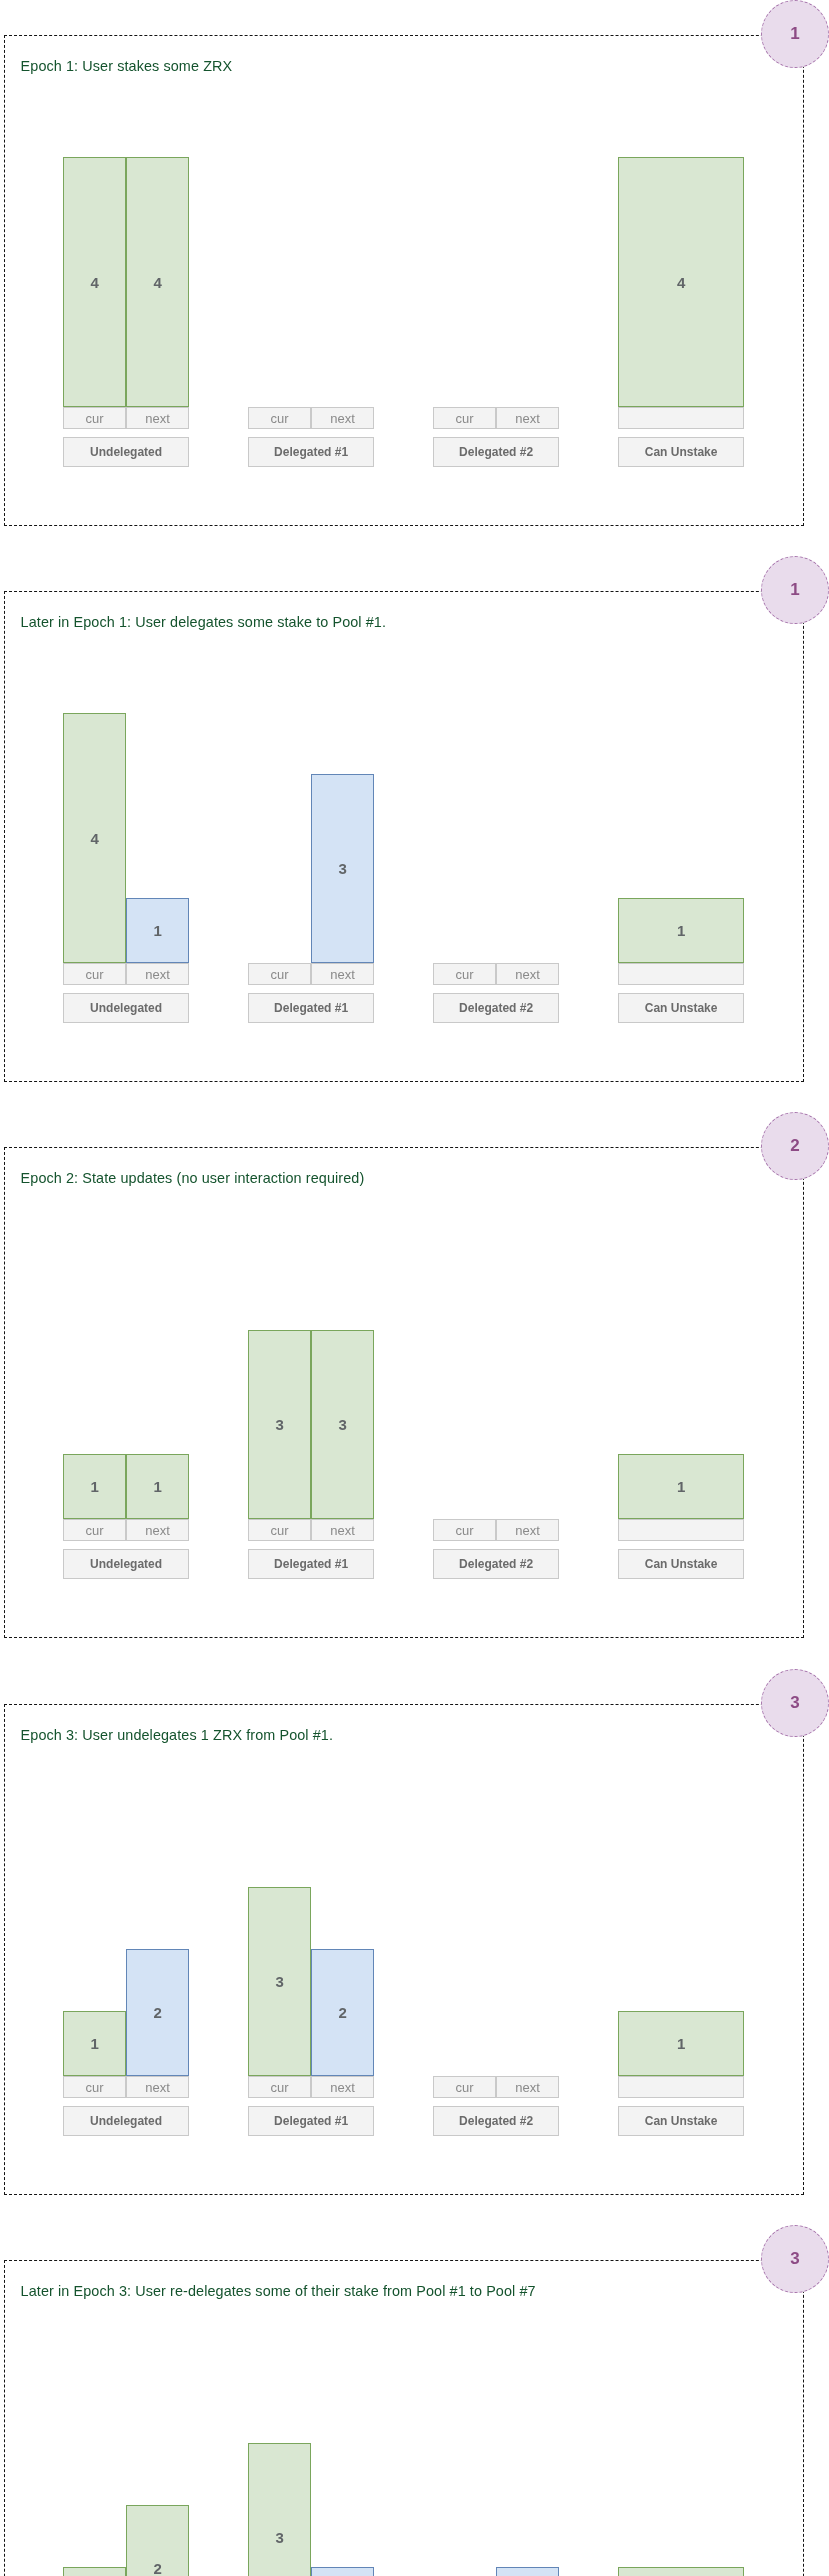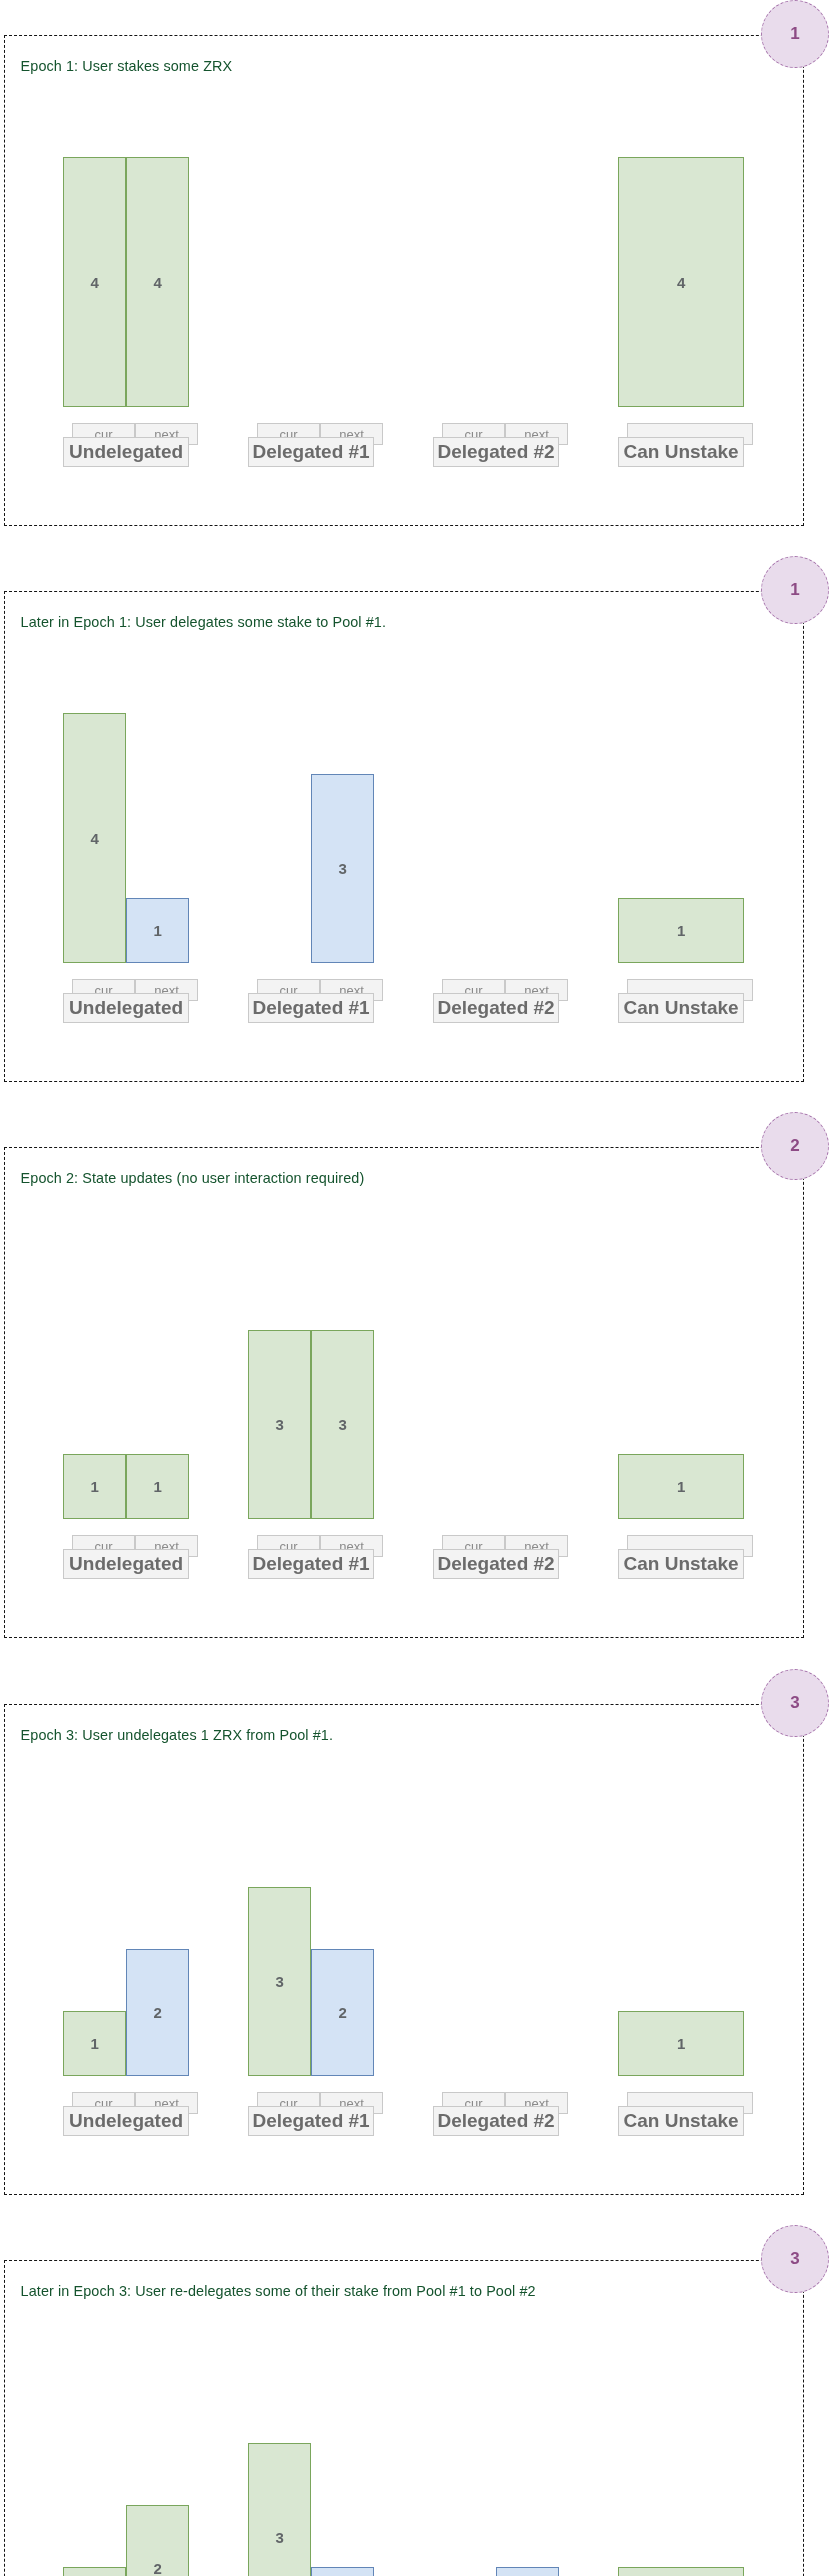--- a/index.html
+++ b/index.html
@@ -38,27 +38,27 @@
   .bar-value{
     font-size:15px;font-weight:bold;color:#616568;
   }
   .labelblock{position:absolute;top:371px;left:0;width:126px;}
   .cell{
     position:absolute;
     box-sizing:border-box;
     background:#f3f3f3;border:1px solid #c9c9c9;
     display:flex;align-items:center;justify-content:center;
   }
-  .hdr{top:16px;height:22px;font-size:13px;color:#8a8a8a;margin-left:9px;}
+  .hdr{top:0;height:22px;font-size:13px;color:#8a8a8a;}
   .hdr-cur{left:0;width:63px;}
   .hdr-next{left:63px;width:63px;}
   .hdr-single{left:0;width:126px;}
   .name{
     top:30px;left:0;width:126px;height:30px;
-    font-size:19px;font-weight:bold;color:#6b6b6b;
+    font-size:12px;font-weight:bold;color:#6b6b6b;
     white-space:nowrap;
   }
 </style>
 </head>
 <body>
 
 <div id="diagram">
     <div class="panel" style="top: 35px; border-color: rgb(20, 20, 20);">
       <div class="panel-title">Epoch 1: User stakes some ZRX</div>
       <div class="badge" style="left: 756px; top: -36px; background: rgb(233, 220, 236); border: 1.5px dashed rgb(166, 115, 171); color: rgb(141, 75, 133);">1</div>
@@ -228,21 +228,21 @@
         <div class="bar" style="left: 0px; width: 126px; bottom: 118px; height: 65px; background: rgb(217, 231, 210); border-color: rgb(122, 166, 92);">
           <div class="bar-value">1</div>
         </div>
         <div class="labelblock">
           <div class="cell hdr hdr-single"></div>
           <div class="cell name">Can Unstake</div>
         </div>
       </div>
     </div>
     <div class="panel" style="top: 2260px; border-color: rgb(20, 20, 20);">
-      <div class="panel-title">Later in Epoch 3: User re-delegates some of their stake from Pool #1 to Pool #2</div>
+      <div class="panel-title">Later in Epoch 3: User re-delegates some of their stake from Pool #1 to Pool #7</div>
       <div class="badge" style="left: 756px; top: -36px; background: rgb(233, 220, 236); border: 1.5px dashed rgb(166, 115, 171); color: rgb(141, 75, 133);">3</div>
       <div class="group" style="left: 58px;">
         <div class="bar" style="left: 0px; width: 63px; bottom: 118px; height: 65px; background: rgb(217, 231, 210); border-color: rgb(122, 166, 92);"></div>
         <div class="bar" style="left: 63px; width: 63px; bottom: 118px; height: 127px; background: rgb(217, 231, 210); border-color: rgb(122, 166, 92);">
           <div class="bar-value">2</div>
         </div>
         <div class="labelblock"></div>
       </div>
       <div class="group" style="left: 243px;">
         <div class="bar" style="left: 0px; width: 63px; bottom: 118px; height: 189px; background: rgb(217, 231, 210); border-color: rgb(122, 166, 92);">

